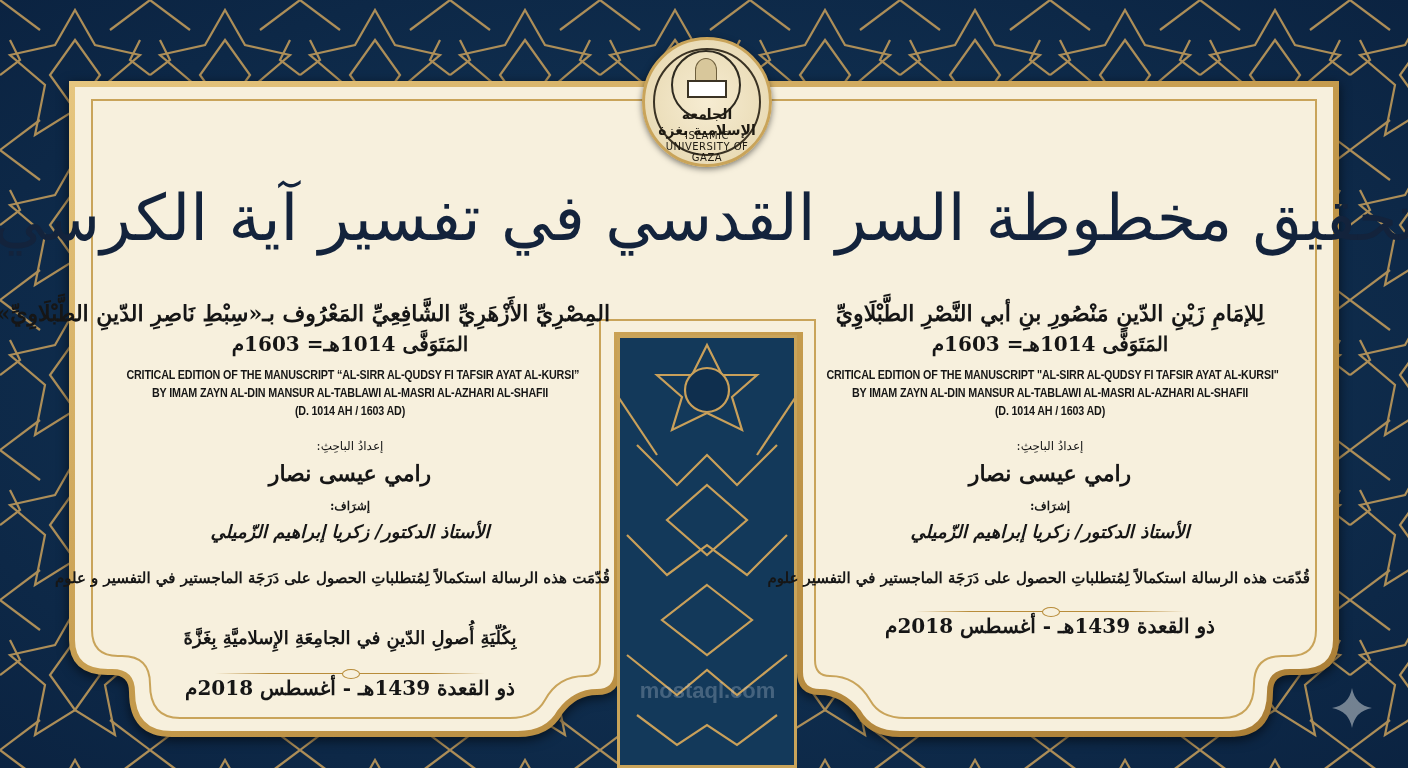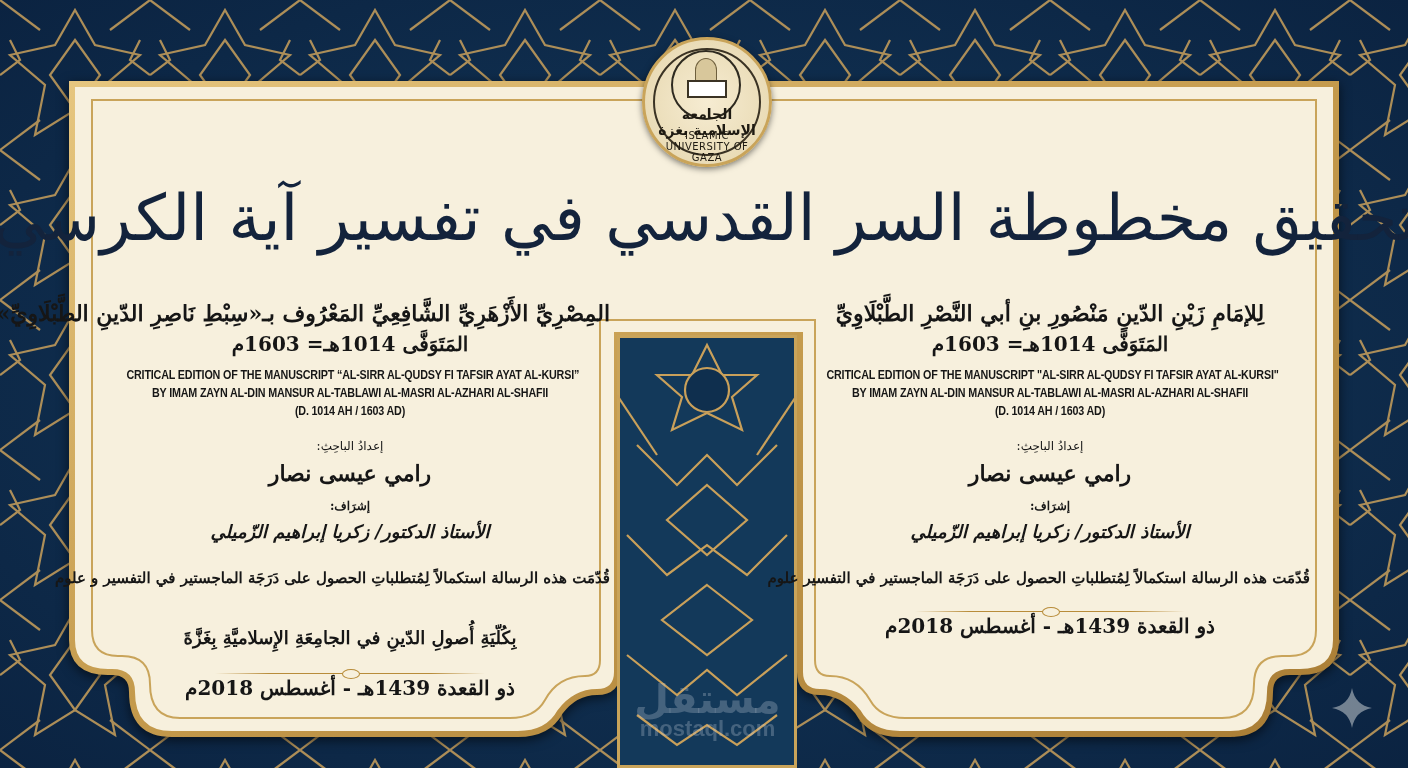--- a/index.html
+++ b/index.html
@@ -138,19 +138,18 @@
   <div class="ar sup">الأستاذ الدكتور/ زكريا إبراهيم الزّميلي</div>
   <div class="ar sub1">قُدّمَت هذه الرسالة استكمالاً لِمُتطلباتِ الحصول على دَرَجَة الماجستير في التفسير و علوم</div>
   <div class="ar sub2">بِكُلّيَةِ أُصولِ الدّينِ في الجامِعَةِ الإِسلاميَّةِ بِغَزَّةَ</div>
   <div class="divider">
       <span></span>
     </div>
   <div class="ar date">ذو القعدة 1439هـ - أغسطس 2018م</div>
 </div>
 
 <div class="watermark">
-  <div class="wm-ar">مستقل</div>
   <div class="wm-en">mostaql.com</div>
 </div>
 
 <svg class="sparkle" viewBox="0 0 44 44">
   <path d="M22,2 Q25,19 42,22 Q25,25 22,42 Q19,25 2,22 Q19,19 22,2 Z" fill="rgba(200,205,210,.55)"></path>
 </svg>
 
 </body></html>

